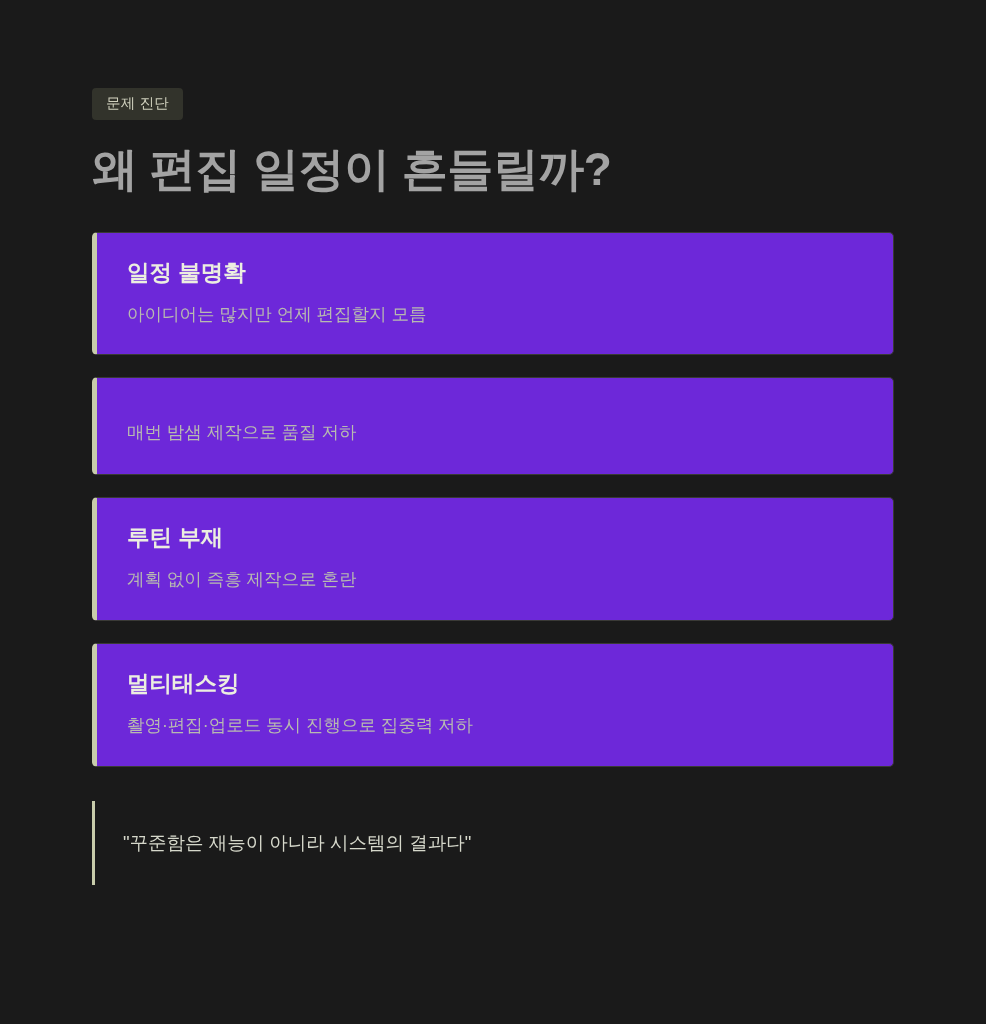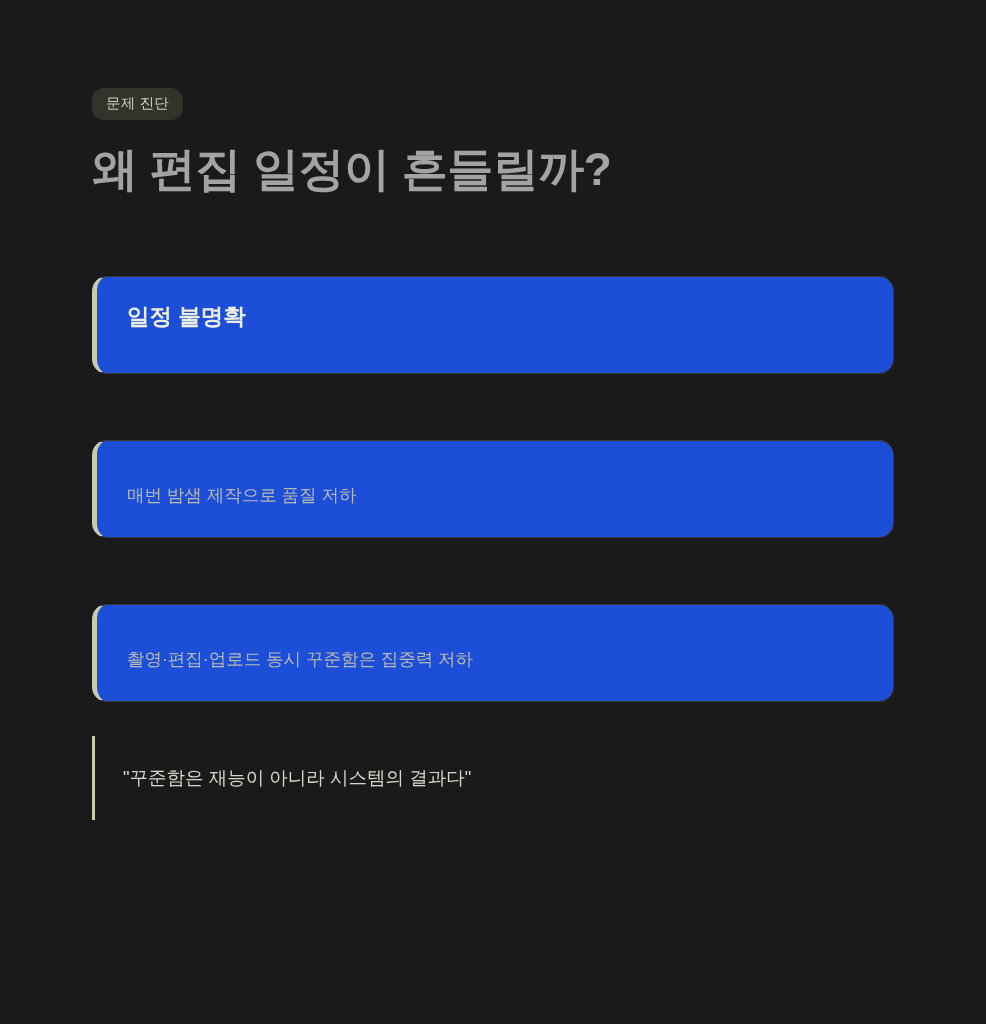--- a/index.html
+++ b/index.html
@@ -21,47 +21,46 @@
     position: relative;
   }
   .eyebrow {
     display: inline-block;
     background: #32332b;
     color: #cfd0bd;
     font-size: 14.5px;
     font-weight: 500;
     letter-spacing: 0.2px;
     padding: 8px 14px 9px 14px;
-    border-radius: 12px;
+    border-radius: 4px;
     line-height: 1;
   }
   .title {
     margin: 22px 0 0 0;
     font-size: 46px;
     font-weight: bold;
     color: #a3a3a3;
     letter-spacing: -0.5px;
     line-height: 1.18;
   }
   .cards {
     margin-top: 36px;
     display: flex;
     flex-direction: column;
     gap: 22px;
   }
   .card {
     position: relative;
     box-sizing: border-box;
-    background: #1d4ed8;
+    background: #6d28d9;
     border: 1px solid #3a3a36;
     border-left: 5px solid #c8ccab;
-    border-radius: 15px;
+    border-radius: 5px;
     padding: 26px 30px 28px 30px;
     min-height: 98px;
-    margin-top: 44px;
   }
   .card-title {
     font-size: 22.5px;
     font-weight: bold;
     color: #eceee0;
     line-height: 1.2;
     margin: 0;
   }
   .card-desc {
     margin: 17px 0 0 0;
@@ -89,29 +88,35 @@
 <div class="slide">
 
   <div class="eyebrow">문제 진단</div>
 
   <h1 class="title">왜 편집 일정이 흔들릴까?</h1>
 
   <div class="cards">
 
     <div class="card">
       <div class="card-title">일정 불명확</div>
+      <div class="card-desc">아이디어는 많지만 언제 편집할지 모름</div>
     </div>
 
     <div class="card">
       <div class="card-desc">매번 밤샘 제작으로 품질 저하</div>
     </div>
 
+    <div class="card">
+      <div class="card-title">루틴 부재</div>
+      <div class="card-desc">계획 없이 즉흥 제작으로 혼란</div>
+    </div>
 
     <div class="card">
-      <div class="card-desc">촬영·편집·업로드 동시 꾸준함은 집중력 저하</div>
+      <div class="card-title">멀티태스킹</div>
+      <div class="card-desc">촬영·편집·업로드 동시 진행으로 집중력 저하</div>
     </div>
 
   </div>
 
   <div class="quote">
     <div class="quote-text">"꾸준함은 재능이 아니라 시스템의 결과다"</div>
   </div>
 
 </div>
 

